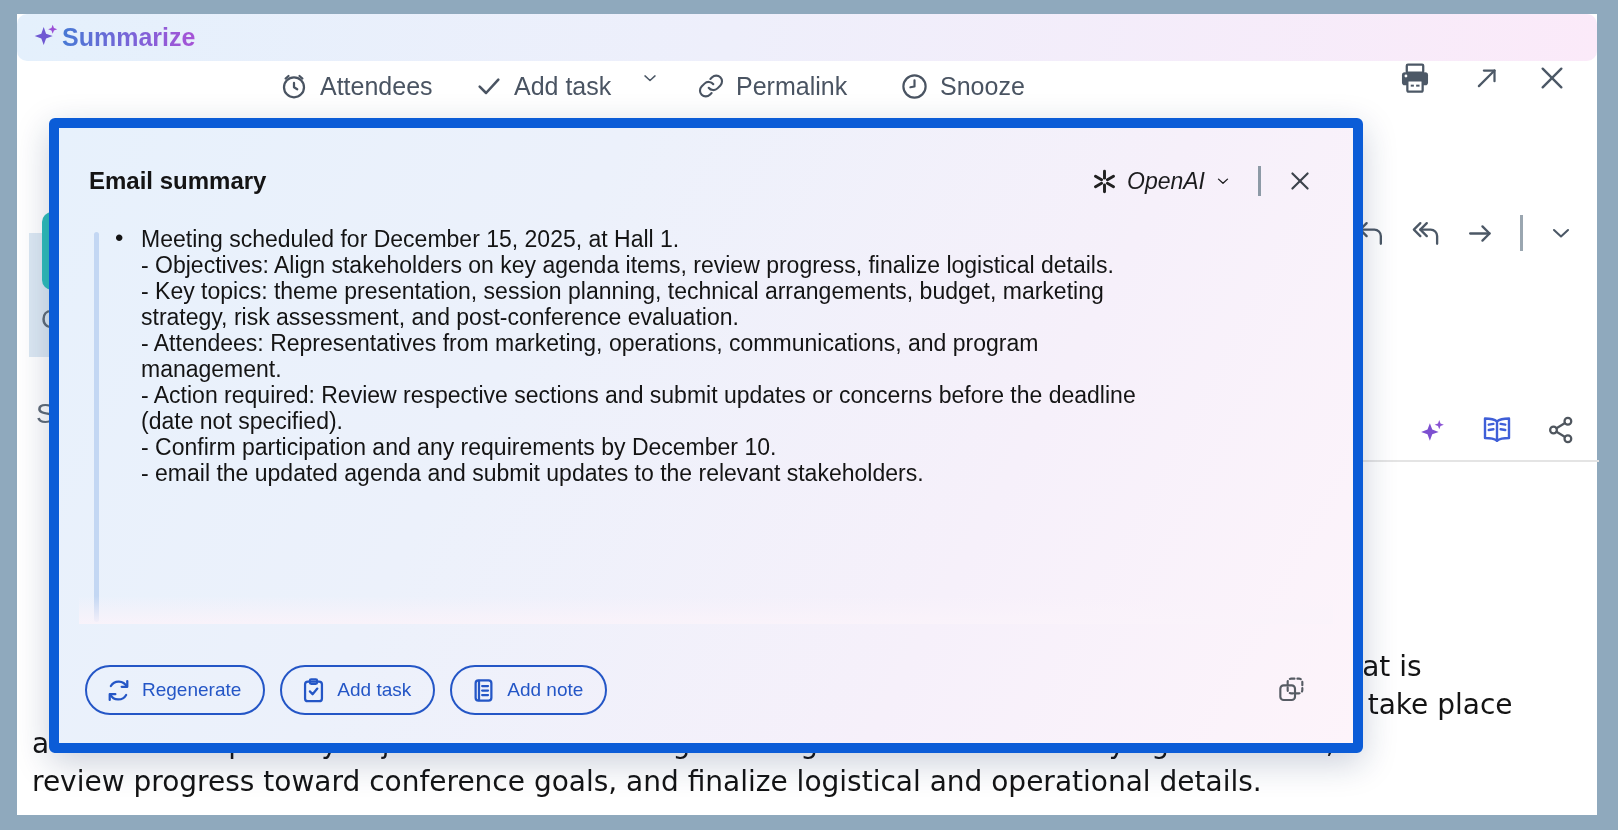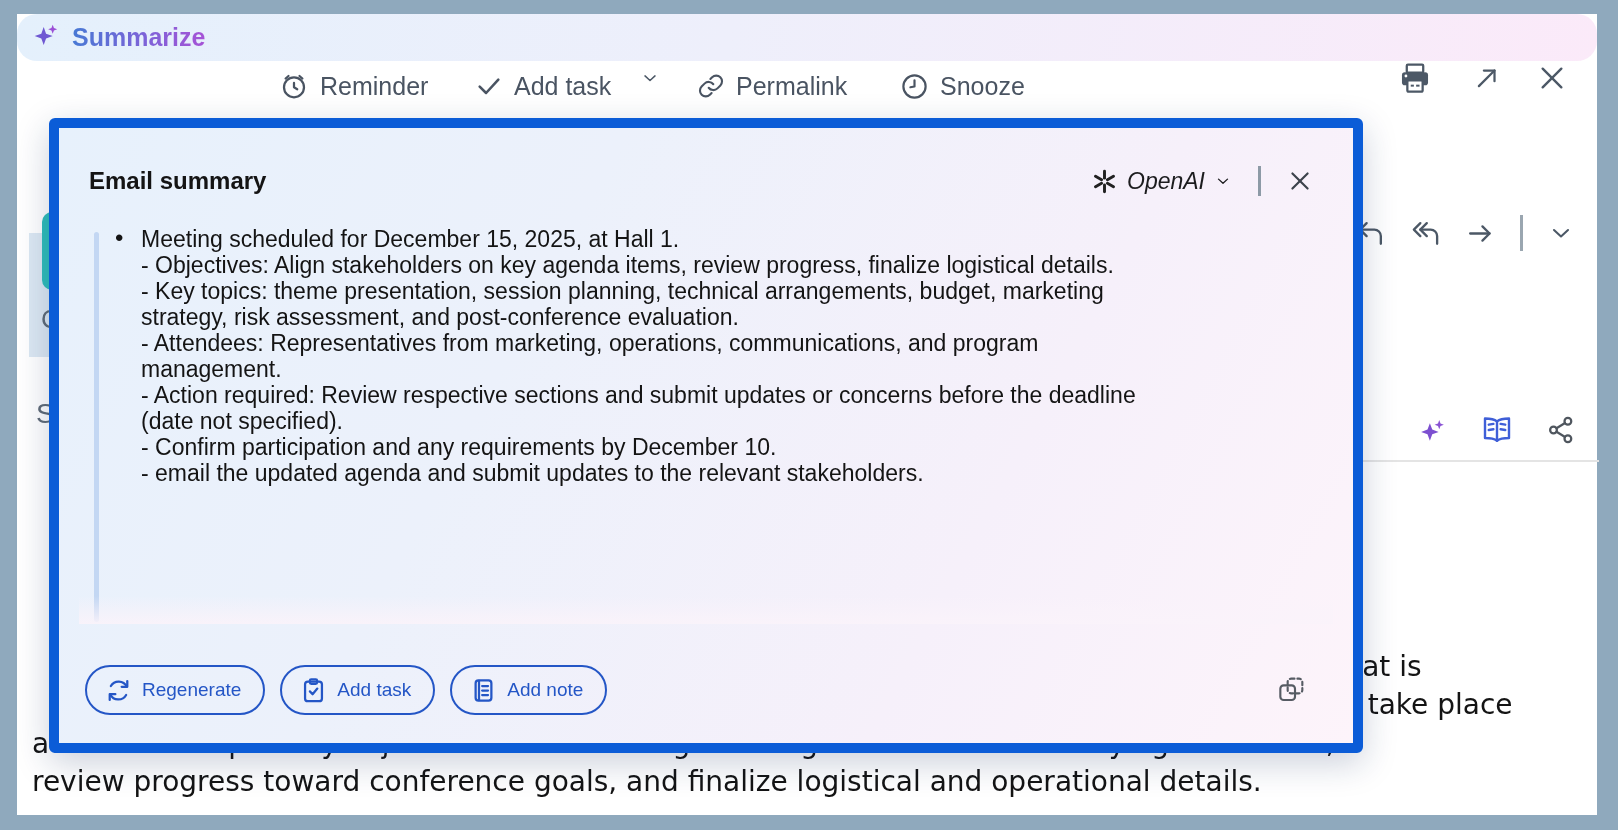--- a/index.html
+++ b/index.html
@@ -5,23 +5,23 @@
   * { margin:0; padding:0; box-sizing:border-box; }
   html,body { width:1618px; height:830px; }
   body { font-family:"Liberation Sans", sans-serif; }
   #stage { position:relative; width:1618px; height:830px; background:#8fa9bd; overflow:hidden; }
   #app { position:absolute; left:17px; top:14px; right:21px; bottom:15px; background:#ffffff; }
 
   
   .tbar-item { position:absolute; top:48px; height:48px; display:flex; align-items:center; gap:11px;
                color:#4a5462; font-size:25px; cursor:pointer; }
   .tbar-item svg { flex:0 0 auto; }
-  #summarize-btn { left:38px; top:34px; height:47px; padding:0 22px 0 16px; border-radius:20px;
+  #summarize-btn { left:38px; top:34px; height:47px; padding:0 22px 0 16px; border-radius:10px;
                    background:linear-gradient(100deg,#e4f0fc 0%, #eeeffb 45%, #fbeaf9 100%);
-                   display:flex; align-items:center; gap:12px; cursor:pointer; }
+                   display:flex; align-items:center; gap:2px; cursor:pointer; }
   .grad-text { font-size:25px; font-weight:bold;
                background:linear-gradient(90deg,#4779d4 0%, #7d63d8 55%, #a653d6 100%);
                -webkit-background-clip:text; background-clip:text; color:transparent; }
   .icon-btn { position:absolute; top:44px; width:40px; height:40px; display:flex; align-items:center;
               justify-content:center; color:#4c5866; cursor:pointer; }
 
   
   .frag-band { position:absolute; left:12px; top:219px; width:31px; height:124px; background:#dce8f3; }
   .frag-teal { position:absolute; left:25px; top:198px; width:26px; height:78px; background:#2fbdb9; border-radius:10px; }
   .frag-letter { position:absolute; color:#5f6b77; font-size:26px; }
@@ -76,21 +76,21 @@
       <span class="grad-text">Summarize</span>
     </div>
 
     <div class="tbar-item" style="left:262px;">
       <svg class="st" width="30" height="30" viewBox="0 0 24 24">
         <circle cx="12" cy="13" r="8"></circle>
         <polyline points="12 9.5 12 13 14.6 14.6"></polyline>
         <path d="M5.3 6 7.6 4"></path>
           <path d="M18.7 6 16.4 4"></path>
       </svg>
-      <span>Reminder</span>
+      <span>Attendees</span>
     </div>
 
     <div class="tbar-item" style="left:458px;">
       <svg class="st" width="28" height="28" viewBox="0 0 24 24" style="stroke-width:2.2">
         <polyline points="4 12.5 9.5 18 20 6.5"></polyline>
       </svg>
       <span>Add task</span>
     </div>
     <div class="icon-btn" style="left:613px;">
       <svg class="st" width="20" height="20" viewBox="0 0 24 24">

